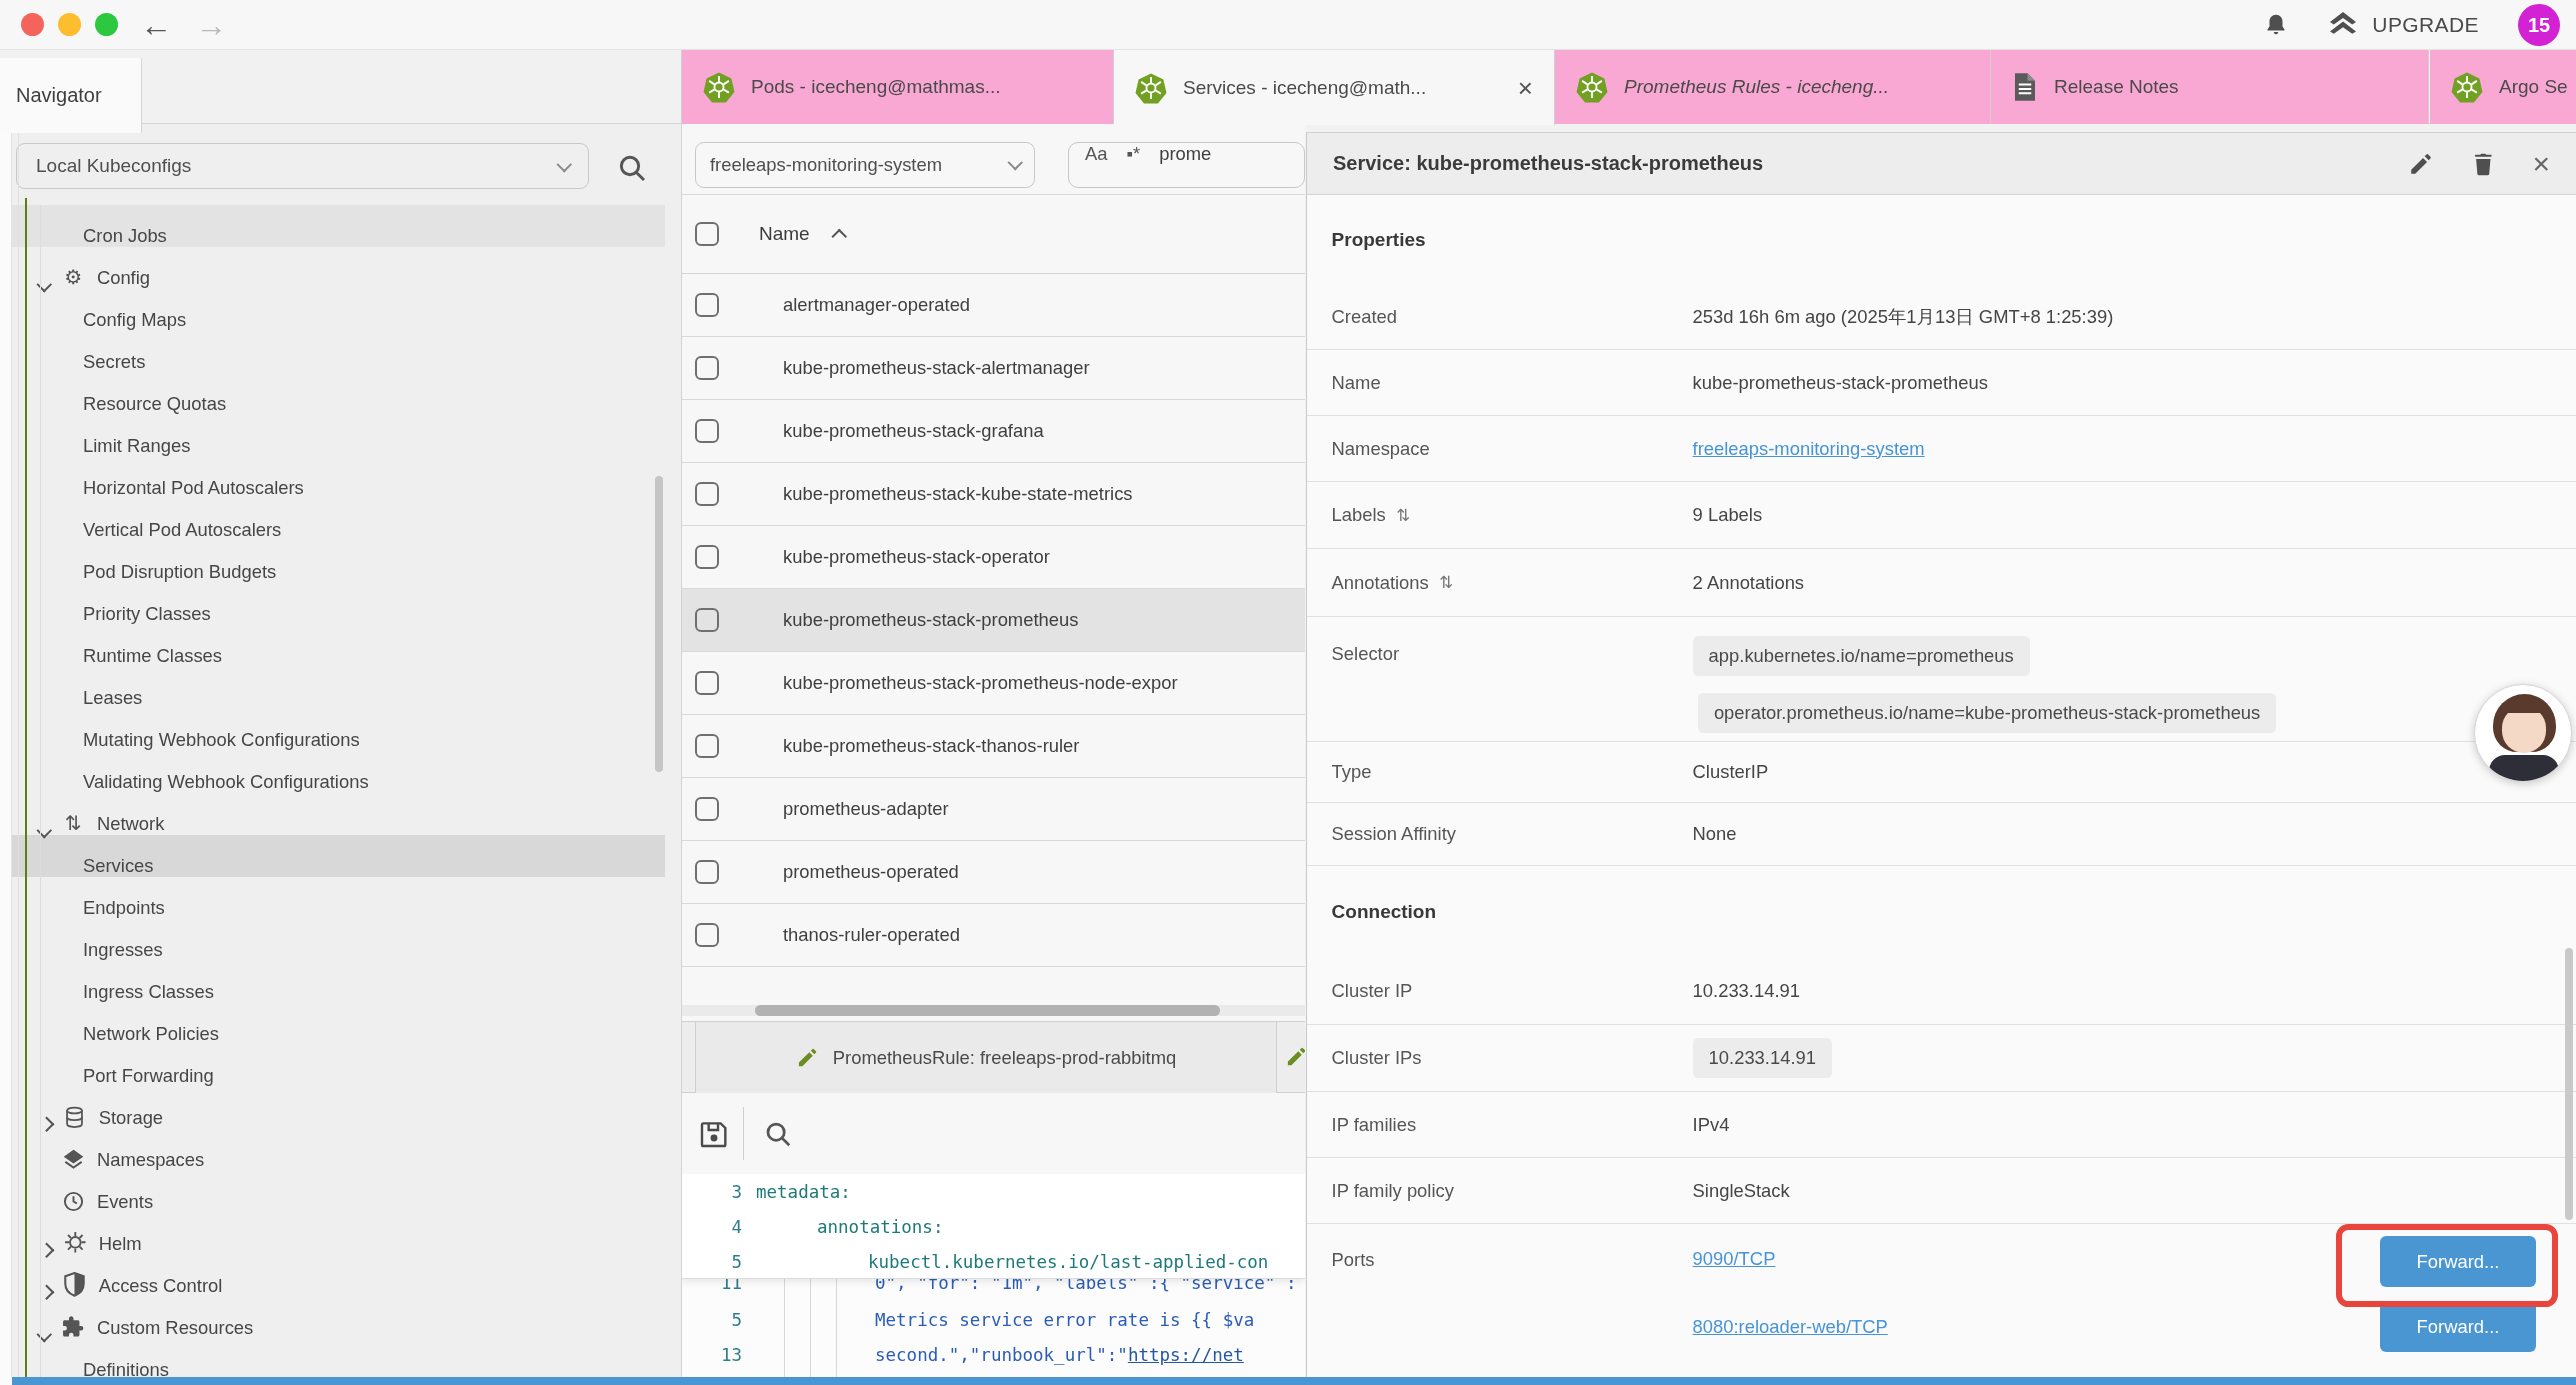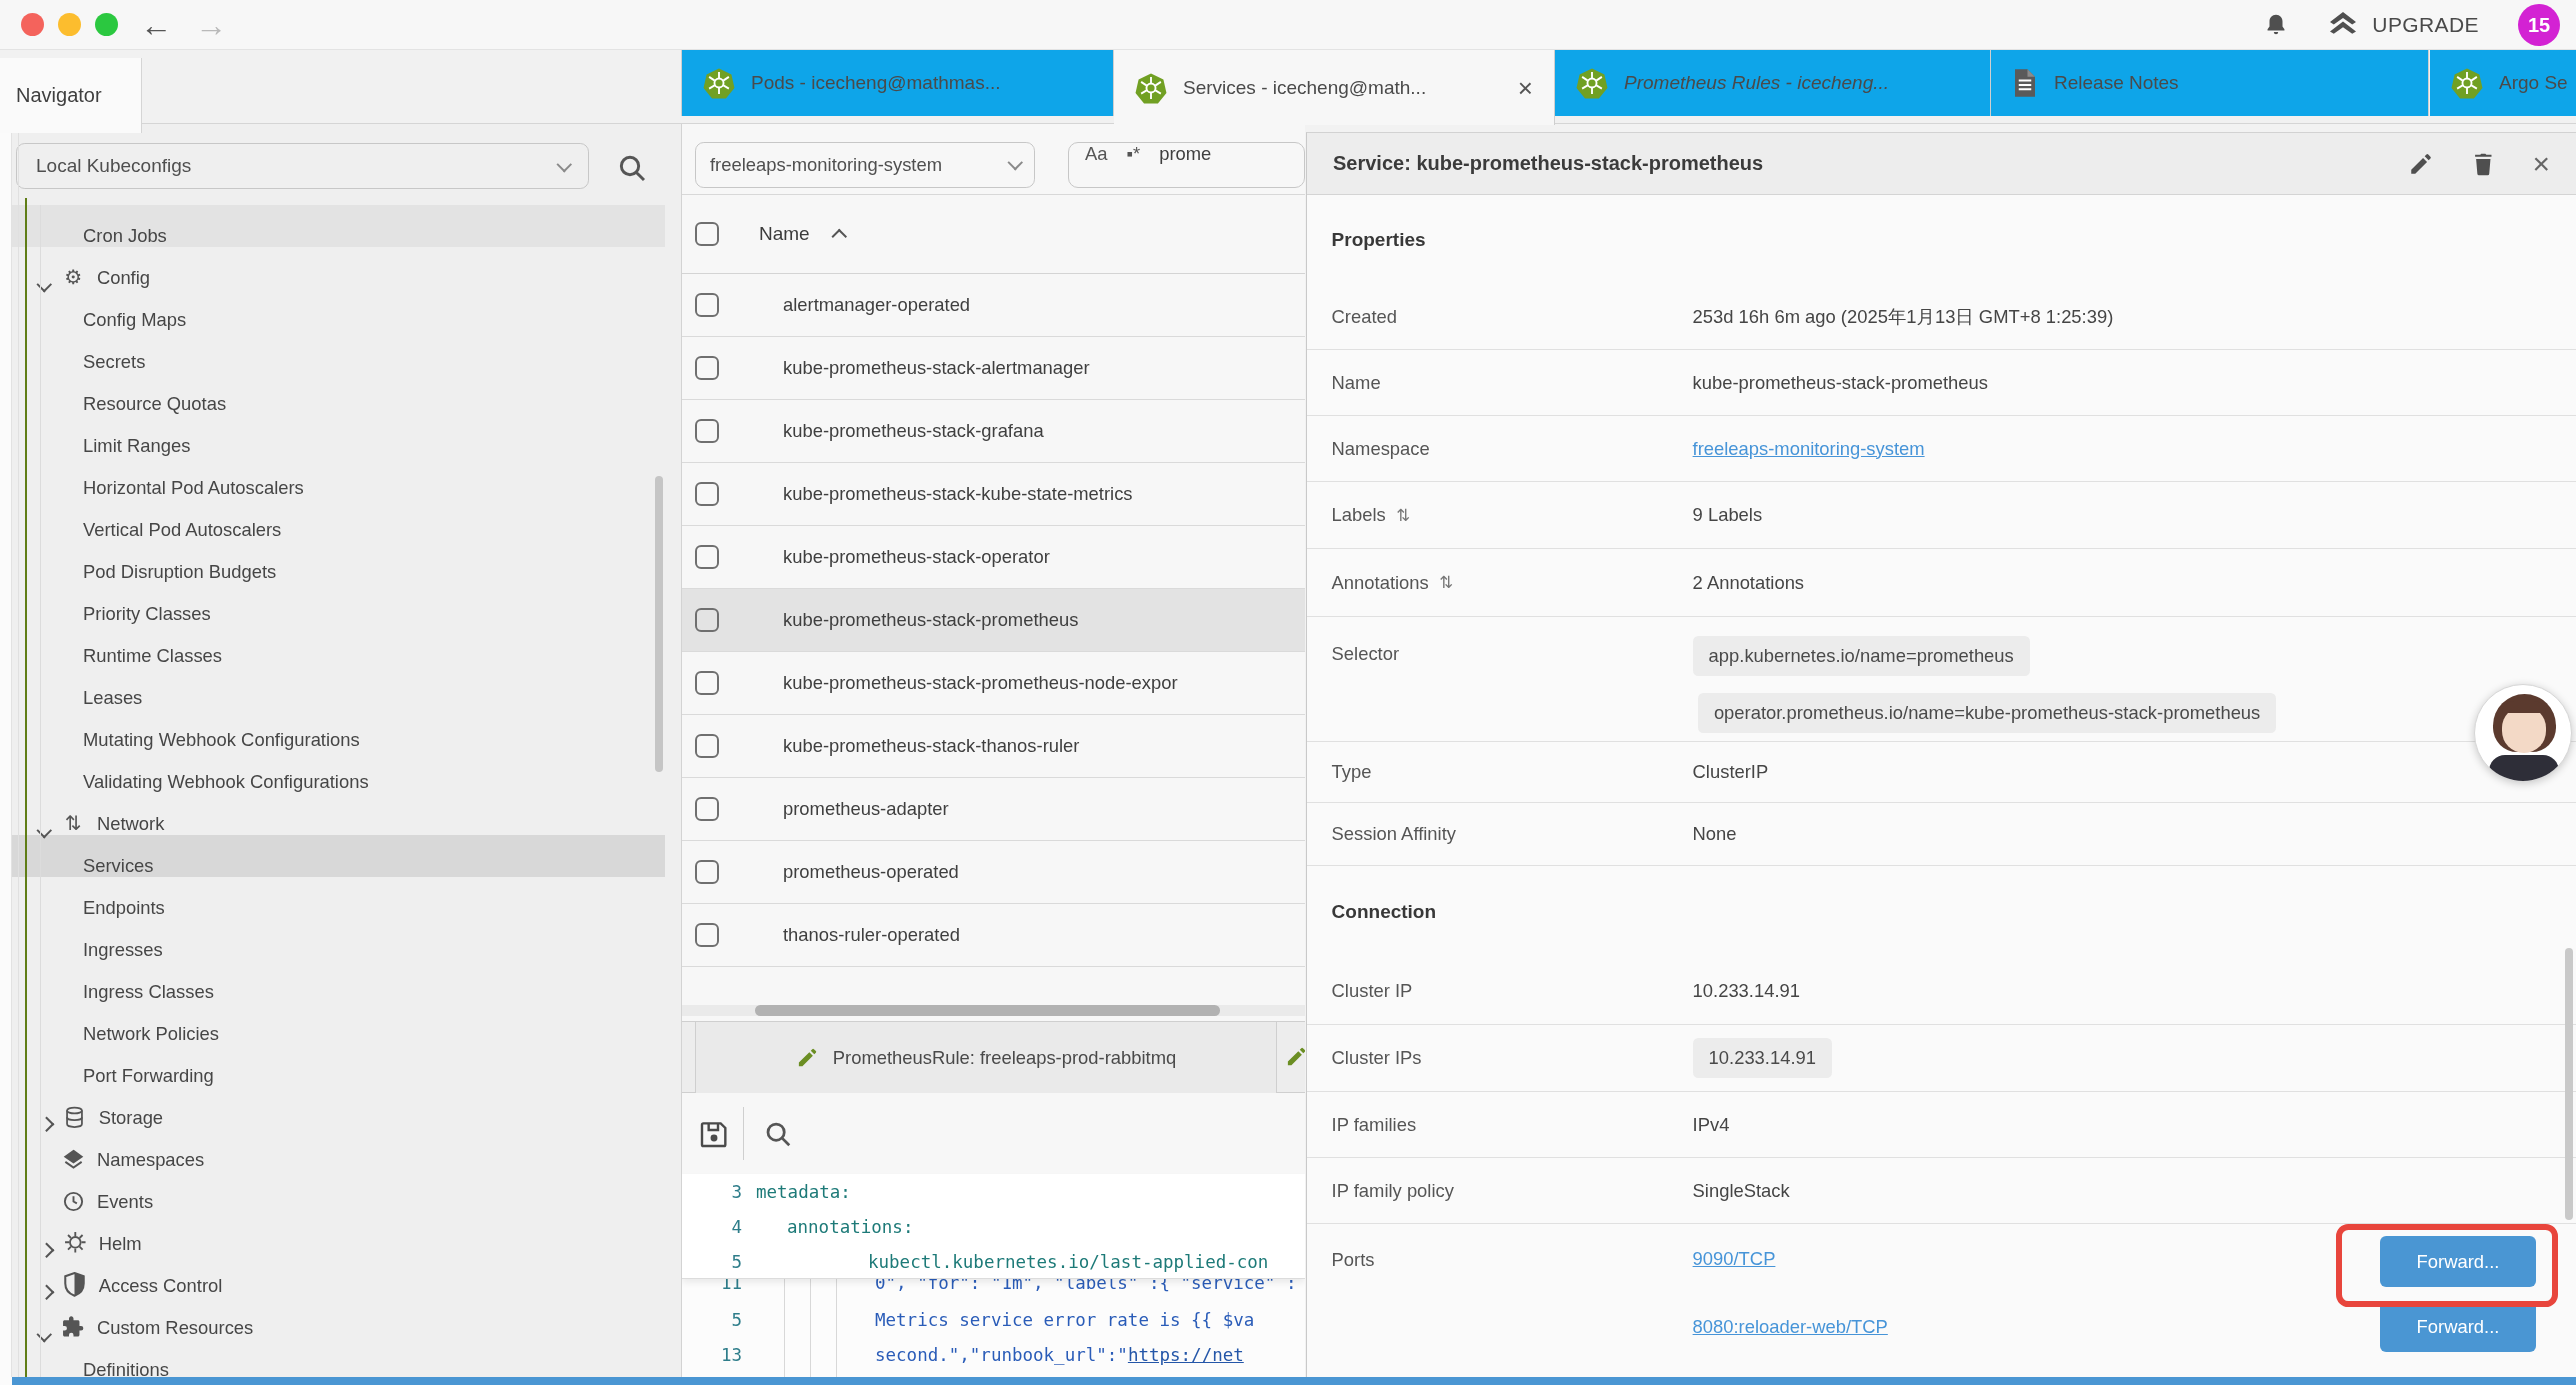--- a/index.html
+++ b/index.html
@@ -10,21 +10,21 @@
   
   #topbar{position:absolute;top:0;left:0;right:0;height:50px;background:#f7f7f7;border-bottom:0.9px solid #e3e3e3;z-index:6}
   .light{position:absolute;top:13px;width:23px;height:23px;border-radius:50%}
   .arrow{position:absolute;top:3.5px;font-size:32px;line-height:42px;font-weight:bold}
   #tb-right{position:absolute;right:0;top:0;height:50px;display:flex;align-items:center;gap:39px;padding-right:16px}
   #upgrade{display:flex;align-items:center;gap:14px;color:#4a4a4a;font-size:21px;letter-spacing:0.4px}
   #badge{width:42px;height:42px;border-radius:50%;background:#d322d3;color:#fff;font-size:20px;font-weight:bold;display:flex;align-items:center;justify-content:center}
 
   
   #tabstrip{position:absolute;top:50px;left:0;right:0;height:74px;background:#f1f1f1;border-bottom:0.9px solid #d5d5d5;z-index:5}
-  .tab{position:absolute;top:0;height:66px;background:#0ea5e9;border-right:0.9px solid #cfcfcf;display:flex;align-items:center;gap:16px;padding:0 21px;font-size:19px;color:#4a4a4a;white-space:nowrap;overflow:hidden}
+  .tab{position:absolute;top:0;height:74px;background:#f9a8d4;border-right:0.9px solid #cfcfcf;display:flex;align-items:center;gap:16px;padding:0 21px;font-size:19px;color:#4a4a4a;white-space:nowrap;overflow:hidden}
   .tab.first{border-left:0.9px solid #cfcfcf}
   .tab.active{background:#f7f7f7;height:75px}
   .tab.it span.lbl{font-style:italic}
   .tab .close{margin-left:auto;font-size:26px;color:#555;line-height:26px}
   #nav-tab{position:absolute;top:8px;left:0;width:142px;height:75px;background:#fafafa;border-right:0.9px solid #d5d5d5;display:flex;align-items:center;padding-left:16px;font-size:20px;color:#3f3f3f}
 
   
   #sidebar{position:absolute;top:124px;left:0;width:681px;bottom:8px;background:#efefef;overflow:hidden}
   #sb-gutter{position:absolute;left:0;top:0;bottom:0;width:12.3px;background:#fbfbfb;border-right:0.9px solid #e2e2e2;z-index:4}
   #sb-line2{position:absolute;left:18.4px;width:0.9px;top:0;bottom:0;background:#e0e0e0;z-index:4}
@@ -63,21 +63,21 @@
   #m-tabs{position:absolute;top:897px;left:0;right:0;height:72px;background:#ededed;border-top:0.9px solid #cfcfcf;border-bottom:0.9px solid #cfcfcf}
   #m-tab1{position:absolute;left:13px;top:0;height:71px;width:582px;background:#eaeaea;border-left:0.9px solid #cfcfcf;border-right:0.9px solid #cfcfcf;display:flex;align-items:center;justify-content:center;gap:14px;font-size:18.4px;color:#4a4a4a}
   #m-tab2{position:absolute;left:596px;top:0;right:0;height:71px;overflow:hidden}
   #m-toolbar{position:absolute;top:969px;left:0;right:0;height:82px}
   #m-tb-div{position:absolute;left:61px;top:14px;width:0.9px;height:53px;background:#cfcfcf}
   #m-editor{position:absolute;top:1050px;left:0;right:0;bottom:0;background:#fcfcfc;font-family:"DejaVu Sans Mono",monospace;font-size:17.5px}
   #e-sticky{position:absolute;top:0;left:0;right:0;height:105px;background:#fff;border-bottom:0.9px solid #dcdcdc;box-shadow:0 3.5px 7px rgba(0,0,0,.08);z-index:2}
   #e-lower{position:absolute;top:105px;left:0;right:0;bottom:0}
   .eline{height:35px;display:flex;align-items:center;white-space:pre}
   .lnum{width:60px;text-align:right;color:#2e7d8a;flex:none}
-  .i0{margin-left:14px}.i2{margin-left:45px}.i4{margin-left:126px}.i4b{margin-left:133px}
+  .i0{margin-left:14px}.i2{margin-left:75px}.i4{margin-left:126px}.i4b{margin-left:133px}
   .tk{color:#1d7a78}.ts{color:#2a5cb8}.tl{color:#2456a8;text-decoration:underline}
   .clip{height:23px;overflow:hidden}
   .clip .eline{margin-top:-14px}
   .eguide{position:absolute;top:0;bottom:0;width:0.9px;background:#d8d8d8}
 
   
   #details{position:absolute;left:1306px;top:132px;right:0;bottom:8px;background:#fafafa;border-left:0.9px solid #c9c9c9;border-top:0.9px solid #d2d2d2;overflow:hidden}
   #d-head{height:62px;background:#ededed;border-bottom:0.9px solid #d4d4d4;display:flex;align-items:center;gap:37px;padding:0 26px}
   #d-title{font-size:20px;font-weight:bold;color:#3b3b3b;margin-right:auto}
   .hicon{color:#4f4f4f;cursor:pointer}

